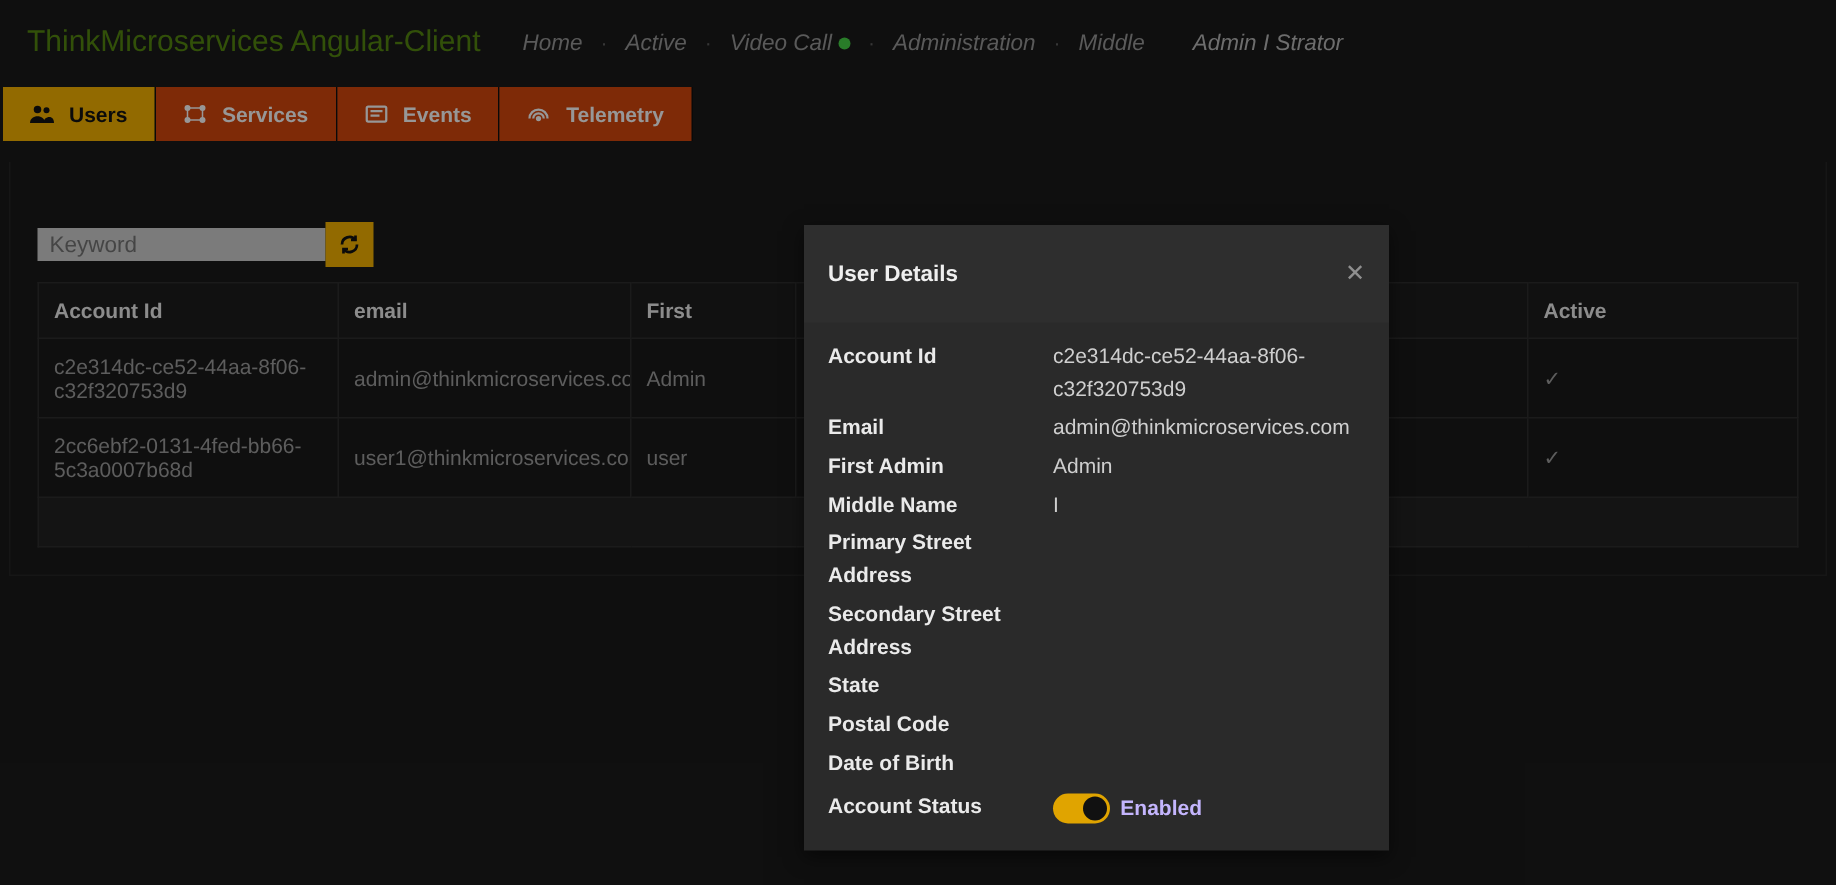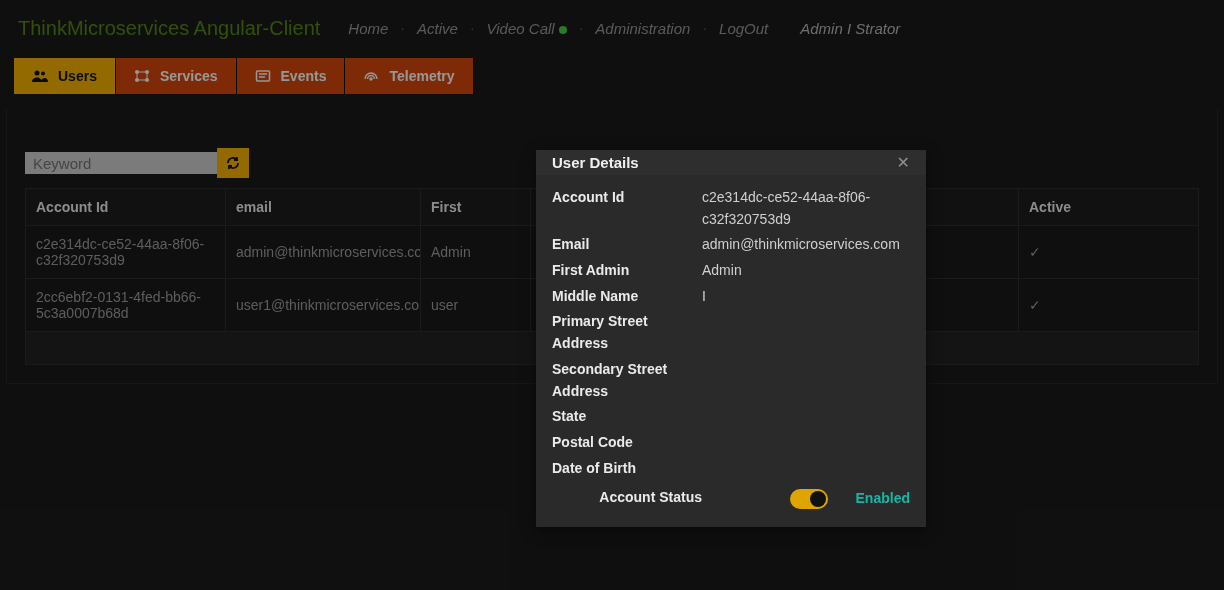--- a/index.html
+++ b/index.html
@@ -5,21 +5,21 @@
   html,body{margin:0;padding:0;background:#181818;color:#c8c8c8;font-family:"Segoe UI",Arial,sans-serif;font-size:14px;width:1224px;height:590px;overflow:hidden;position:relative;}
   a{color:#9e9e9e;text-decoration:none;}
   
   .navbar{height:56px;display:flex;align-items:center;padding:0 18px;background:#181818;}
   .brand{font-size:20px;color:#4d7c0f;margin-right:22px;white-space:nowrap;}
   .navlinks{display:flex;align-items:center;gap:6px;}
   .navlink{color:#8a8a8a;padding:4px 6px;font-size:15px;font-style:italic;}
   .navlink.user{color:#a8a8a8;margin-left:14px;}
   .dot-green{display:inline-block;width:8px;height:8px;border-radius:50%;background:#3fbf3f;margin-left:4px;vertical-align:middle;}
   
-  .tabbar{display:flex;padding:0 14px;margin-top:2px;}
+  .tabbar{display:flex;padding:0 2px;margin-top:2px;}
   .tab{display:flex;align-items:center;gap:10px;padding:10px 18px;background:#c2410c;color:#e8e8e8;font-weight:700;cursor:pointer;border-right:1px solid #0f0f0f;}
   .tab.active{background:#e0a400;color:#111;}
   .tab .ticon{width:16px;height:14px;display:inline-block;}
   
   .panel{margin:14px 6px 0 6px;background:#181818;border:1px solid #222;border-top:none;padding:40px 18px 18px 18px;position:relative;}
   .searchrow{display:flex;align-items:center;margin-bottom:10px;}
   .searchrow input{width:176px;height:22px;background:#bdbdbd;border:none;padding:0 8px;font-size:15px;color:#555;}
   .searchrow input::placeholder{color:#6b6b6b;}
   .searchbtn{width:32px;height:30px;background:#e0a400;display:flex;align-items:center;justify-content:center;cursor:pointer;}
   
@@ -30,48 +30,48 @@
   tfoot td{background:#1f1f1f;height:20px;padding:6px;}
   .col-id{width:200px;}
   .col-email{width:195px;}
   .col-first{width:110px;}
   .col-hidden{}
   .col-active{width:180px;}
   .check{color:#8f8f8f;}
   
   .overlay{position:absolute;inset:0;background:rgba(0,0,0,0.35);}
   .modal{position:absolute;left:536px;top:150px;width:390px;background:#2a2a2a;box-shadow:0 4px 12px rgba(0,0,0,.5);}
-  .modal-header{display:flex;align-items:center;justify-content:space-between;padding:4px 16px;background:#2e2e2e;}
+  .modal-header{display:flex;align-items:center;justify-content:space-between;padding:24px 16px;background:#2e2e2e;}
   .modal-title{font-weight:700;color:#efefef;font-size:15px;}
   .modal-close{color:#8f8f8f;font-size:16px;cursor:pointer;line-height:1;}
   .modal-body{padding:10px 16px 16px 16px;}
   .drow{display:flex;align-items:flex-start;padding:2px 0;}
   .drow .dlabel{width:150px;font-weight:700;color:#eaeaea;line-height:1.55;}
   .drow .dval{flex:1;color:#cfcfcf;line-height:1.55;}
   
   .toggle{width:38px;height:20px;border-radius:20px;background:#e0a400;position:relative;display:inline-block;vertical-align:middle;}
   .toggle .knob{position:absolute;right:2px;top:2px;width:16px;height:16px;border-radius:50%;background:#111;}
-  .toggle-label{margin-left:24px;color:#14b8a6;font-weight:600;vertical-align:middle;}
+  .toggle-label{margin-left:3px;color:#c4b5fd;font-weight:600;vertical-align:middle;}
   svg{display:block;}
 </style>
 </head>
 <body>
 
 <div class="navbar">
   <div class="brand">ThinkMicroservices Angular-Client</div>
   <div class="navlinks">
     <a class="navlink">Home</a>
     <span style="color:#555">·</span>
     <a class="navlink">Active</a>
     <span style="color:#555">·</span>
     <a class="navlink"><span>Video Call</span><span class="dot-green"></span></a>
     <span style="color:#555">·</span>
     <a class="navlink">Administration</a>
     <span style="color:#555">·</span>
-    <a class="navlink">LogOut</a>
+    <a class="navlink">Middle</a>
     <span class="navlink user">Admin I Strator</span>
   </div>
 </div>
 
 <div class="tabbar">
   <div class="tab active">
     <span class="ticon">
       <svg viewBox="0 0 16 14" width="16" height="14">
           <g fill="#111">
             <circle cx="5" cy="4" r="2.5"></circle>
@@ -217,21 +217,21 @@
         <div class="dval"></div>
       </div>
     <div class="drow">
         <div class="dlabel">Postal Code</div>
         <div class="dval"></div>
       </div>
     <div class="drow">
         <div class="dlabel">Date of Birth</div>
         <div class="dval"></div>
       </div>
-    <div class="drow" style="align-items:center;margin-top:4px;text-align:right;">
+    <div class="drow" style="align-items:center;margin-top:4px;">
       <div class="dlabel">Account Status</div>
       <div class="dval">
         <span class="toggle"><span class="knob"></span></span>
         <span class="toggle-label">Enabled</span>
       </div>
     </div>
   </div>
 </div>
 
 </body></html>

